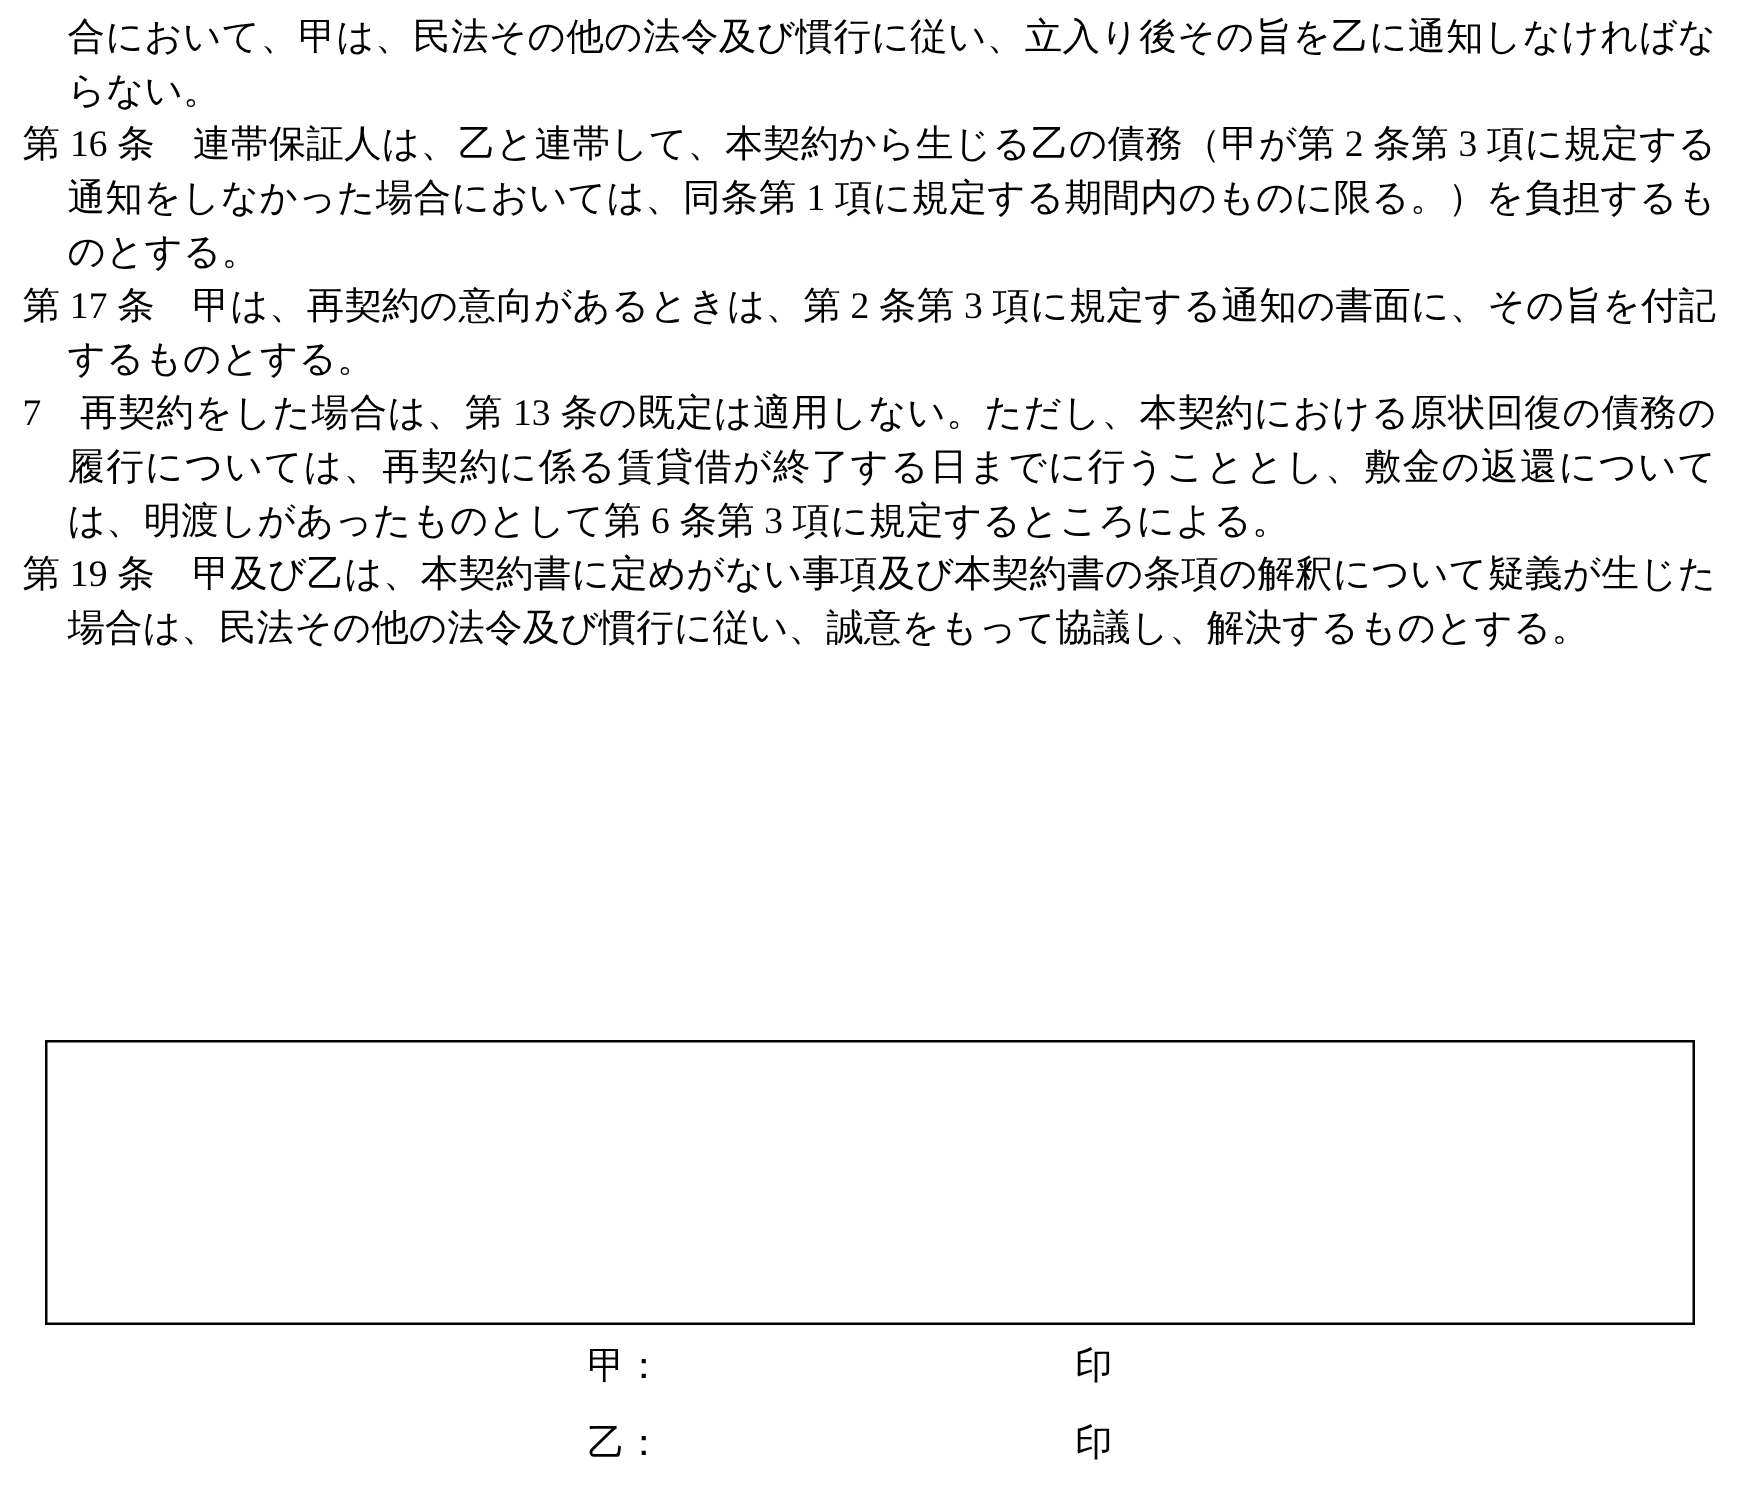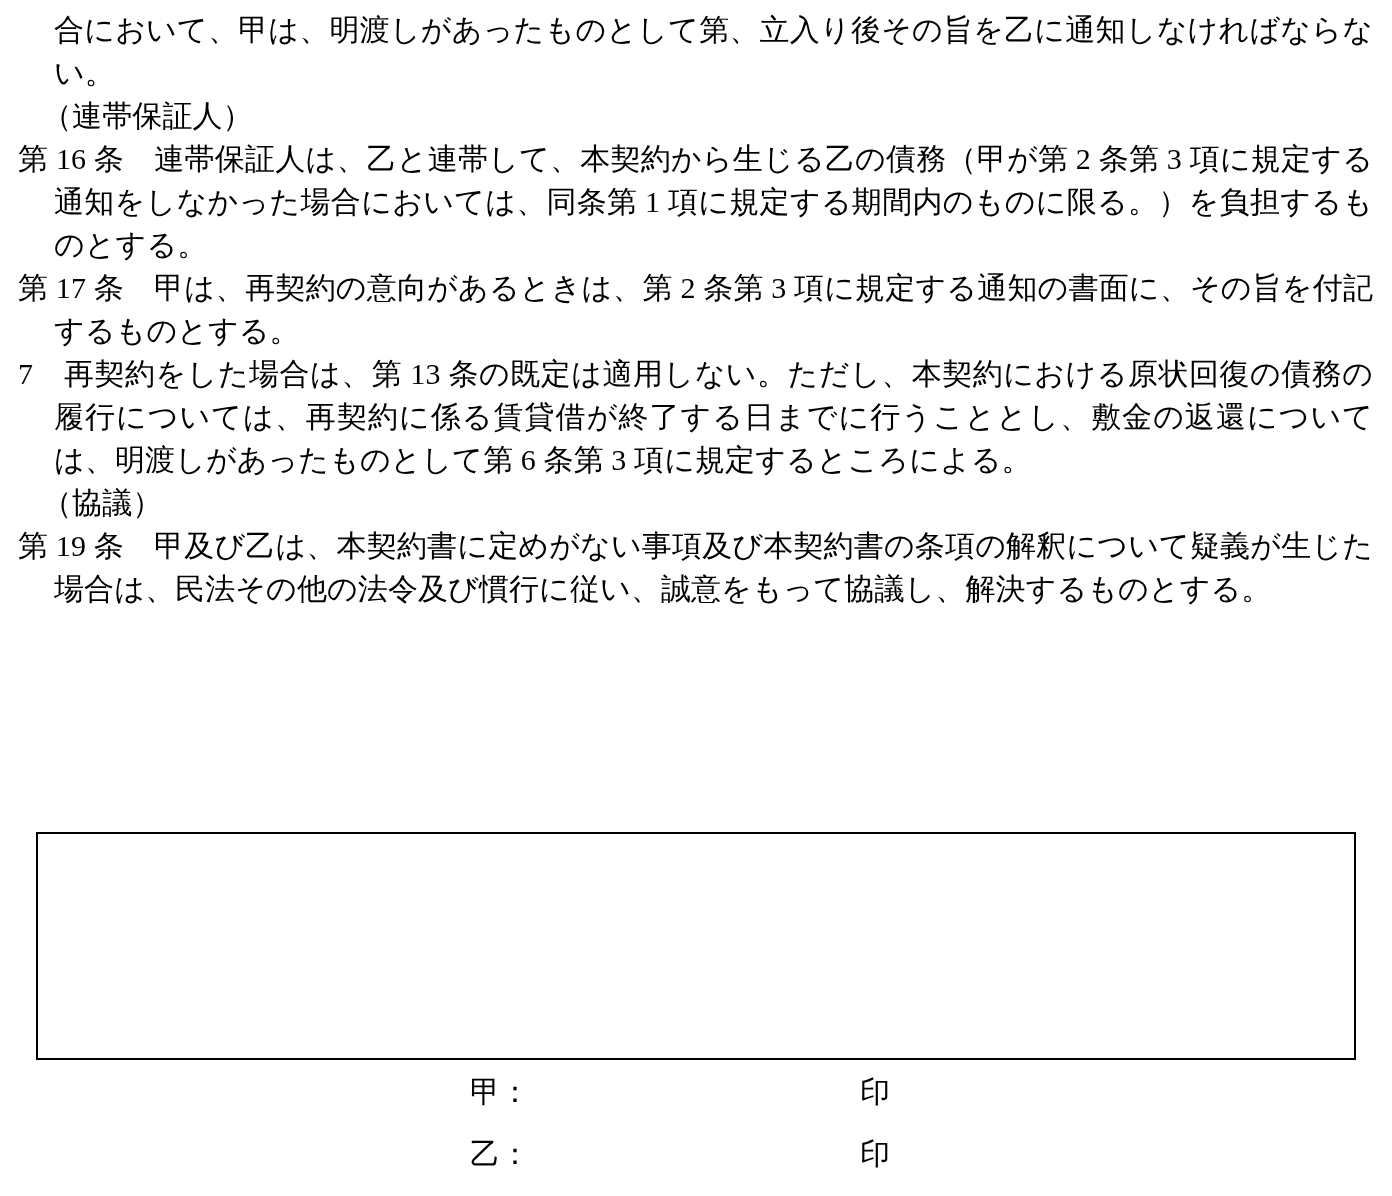--- a/index.html
+++ b/index.html
@@ -90,26 +90,24 @@
   .sign-seal {
     flex: 0 0 auto;
   }
 </style>
 </head>
 <body>
 
 <div class="page">
 
   <div class="body-text">
-    <p class="para hang-cont">合において、甲は、明渡しがあったものとして第、立入り後その旨を乙に通知しなければならない。</p>
-    <p class="para label-line">（連帯保証人）</p>
+    <p class="para hang-cont">合において、甲は、民法その他の法令及び慣行に従い、立入り後その旨を乙に通知しなければならない。</p>
     <p class="para hang">第 16 条　連帯保証人は、乙と連帯して、本契約から生じる乙の債務（甲が第 2 条第 3 項に規定する通知をしなかった場合においては、同条第 1 項に規定する期間内のものに限る。）を負担するものとする。</p>
     <p class="para hang">第 17 条　甲は、再契約の意向があるときは、第 2 条第 3 項に規定する通知の書面に、その旨を付記するものとする。</p>
     <p class="para hang">7　再契約をした場合は、第 13 条の既定は適用しない。ただし、本契約における原状回復の債務の履行については、再契約に係る賃貸借が終了する日までに行うこととし、敷金の返還については、明渡しがあったものとして第 6 条第 3 項に規定するところによる。</p>
-    <p class="para label-line">（協議）</p>
     <p class="para hang">第 19 条　甲及び乙は、本契約書に定めがない事項及び本契約書の条項の解釈について疑義が生じた場合は、民法その他の法令及び慣行に従い、誠意をもって協議し、解決するものとする。</p>
   </div>
 
   <div class="special-box">
     <div class="special-box-inner"></div>
   </div>
 
   <div class="sign-area">
     <div class="sign-row">
       <span class="sign-party">甲：</span>

